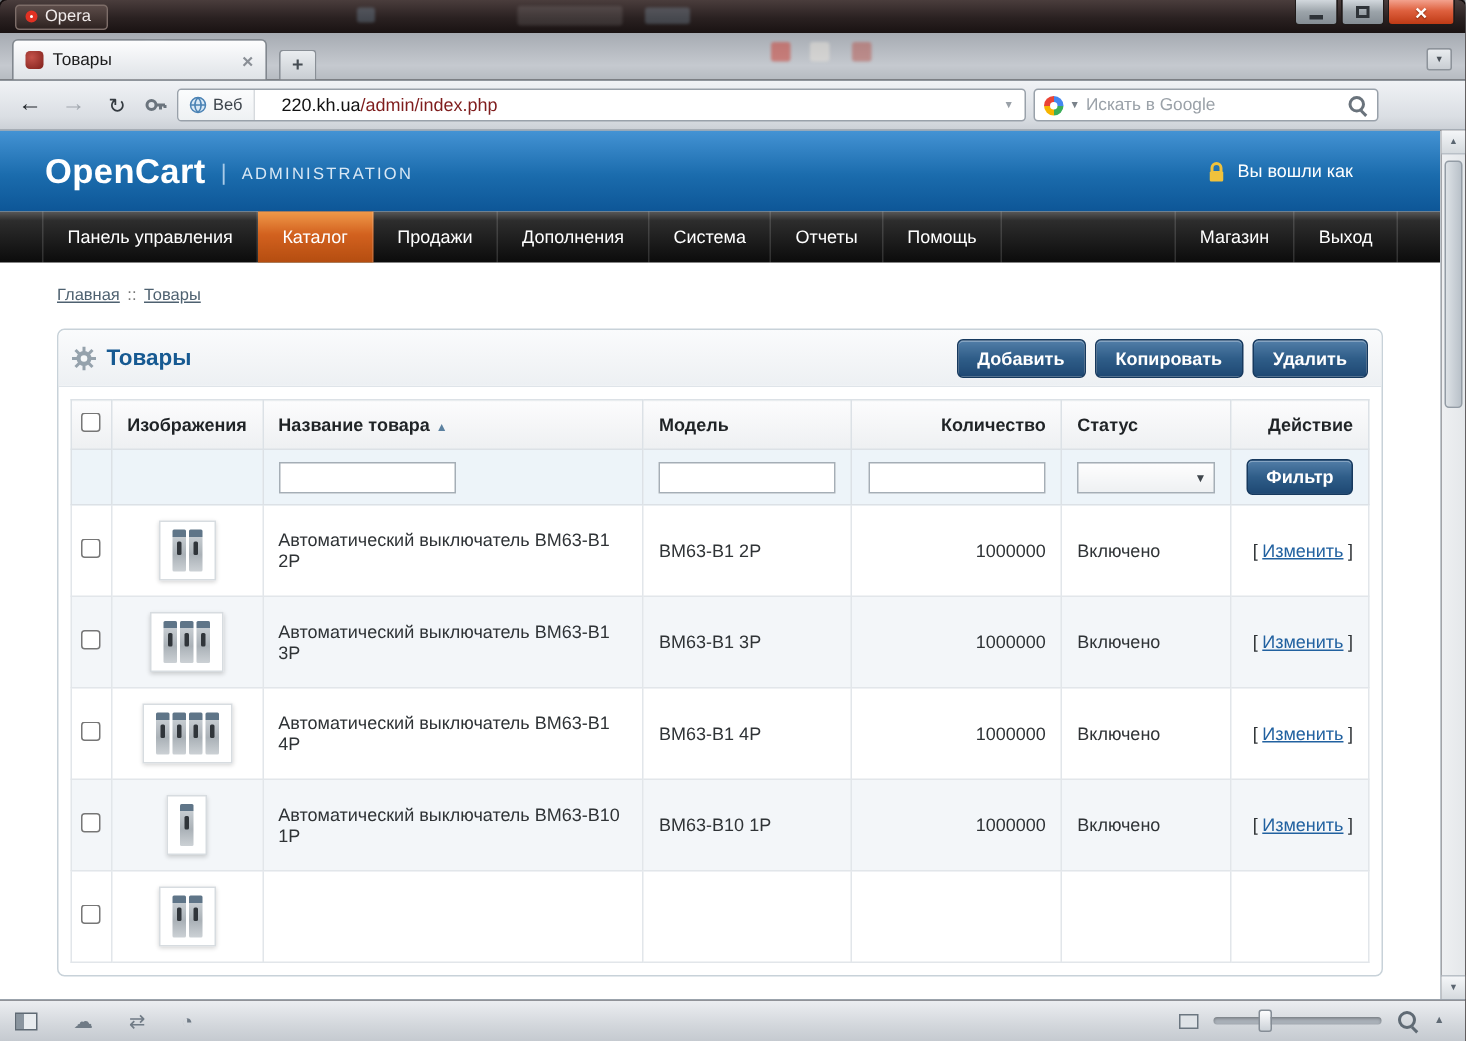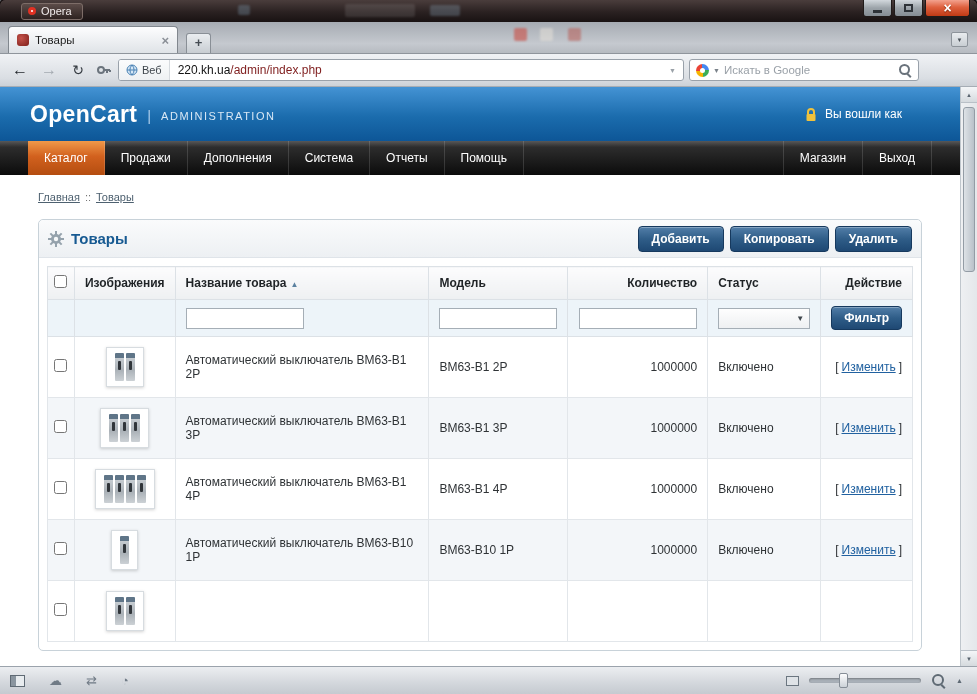--- a/index.html
+++ b/index.html
@@ -2,21 +2,21 @@
 <html><head>
 <meta charset="utf-8">
 <style>
 *{box-sizing:border-box;margin:0;padding:0;}
 html,body{width:977px;height:694px;}
 body{font-family:"Liberation Sans",sans-serif;background:#6b6f73;}
 .window{position:relative;width:977px;height:694px;overflow:hidden;background:#1c1416;border-radius:5px 5px 0 0;box-shadow:0 0 0 1px #120c0c;}
 
 
 .titlebar{position:absolute;top:0;left:0;right:0;height:22px;background:linear-gradient(180deg,#4a3d3c 0%,#2a2121 55%,#191212 100%);border-radius:5px 5px 0 0;display:flex;align-items:center;}
-.opera-menu-btn{display:flex;align-items:center;gap:5px;margin-left:21px;height:17px;padding:0 10px 0 6px;border:1px solid #7d6d68;border-radius:3px;background:linear-gradient(180deg,#5c4c49,#2e2321);color:#f1ecec;font-size:11px;cursor:default;}
+.opera-menu-btn{display:flex;align-items:center;gap:5px;margin-left:10px;height:17px;padding:0 10px 0 6px;border:1px solid #7d6d68;border-radius:3px;background:linear-gradient(180deg,#5c4c49,#2e2321);color:#f1ecec;font-size:11px;cursor:default;}
 .opera-logo{width:8px;height:8px;border:3px solid #e13123;border-radius:50%;background:#fff;}
 .win-controls{position:absolute;top:0;right:7px;display:flex;}
 .winbtn{width:29px;height:17px;border:1px solid #201b1a;border-top:none;display:flex;align-items:center;justify-content:center;background:linear-gradient(180deg,#d2d8dd,#9ba3a9 50%,#858d94);border-radius:0 0 3px 3px;margin-left:2px;cursor:default;}
 .winbtn.close{width:45px;background:linear-gradient(180deg,#f3a28e,#de603e 45%,#bf3a15);}
 .glyph-min{width:9px;height:3px;background:#2e3338;margin-top:7px;}
 .glyph-max{width:9px;height:8px;border:2px solid #2e3338;background:transparent;}
 .glyph-close{color:#fff;font-weight:bold;font-size:14px;line-height:14px;text-shadow:0 1px 1px #7a2000;}
 .glass-artifact{position:absolute;border-radius:2px;filter:blur(1px);pointer-events:none;}
 
 
@@ -30,21 +30,21 @@
 
 
 .navbar{position:absolute;top:54px;left:0;right:0;height:33px;background:linear-gradient(180deg,#f0f2f5 0%,#dadee3 75%,#ccd1d7 100%);border-bottom:1px solid #a6adb5;display:flex;align-items:center;padding:0 8px;gap:5px;}
 .nav-btn{width:24px;text-align:center;font-size:16px;font-weight:bold;color:#22272c;cursor:default;line-height:1;}
 .nav-btn.fwd{color:#a3a9b0;}
 .nav-btn.reload{font-size:14px;font-weight:normal;color:#343a40;}
 .key-icon{width:18px;display:flex;justify-content:center;}
 .addressbar{flex:1;max-width:566px;height:22px;background:#fff;border:1px solid #99a1aa;border-radius:3px;display:flex;align-items:center;overflow:hidden;cursor:text;}
 .addr-mode{display:flex;align-items:center;gap:4px;padding:0 7px;height:100%;border-right:1px solid #d6dade;background:linear-gradient(180deg,#fbfcfd,#eef1f3);font-size:11px;color:#3e454c;flex:0 0 auto;cursor:default;}
 .addr-url{padding:0 8px;font-size:12px;white-space:nowrap;}
-.addr-url .domain{color:#121212;}
+.addr-url .domain{color:#121212;margin-left:10px;}
 .addr-url .path{color:#7f1d1d;}
 .addr-drop{margin-left:auto;padding-right:7px;color:#9aa1a8;font-size:7px;}
 .searchbar{width:230px;height:22px;background:#fff;border:1px solid #99a1aa;border-radius:3px;display:flex;align-items:center;padding:0 6px;gap:4px;flex:0 0 auto;}
 .gball{width:13px;height:13px;border-radius:50%;background:conic-gradient(#4487f0 0 25%,#3bae58 0 50%,#f6b400 0 75%,#ea4335 0 100%);position:relative;flex:0 0 auto;}
 .gball::after{content:"";position:absolute;inset:4px;background:#fff;border-radius:50%;}
 .sb-drop{font-size:7px;color:#7a828a;}
 .searchbar input{flex:1;min-width:0;border:none;outline:none;font-size:11.5px;color:#333;background:transparent;font-family:inherit;}
 .searchbar input::placeholder{color:#9aa1a8;}
 .mag{position:relative;width:14px;height:14px;flex:0 0 auto;}
 .mag::before{content:"";position:absolute;left:1px;top:1px;width:7px;height:7px;border:2px solid #6a737c;border-radius:50%;}
@@ -199,20 +199,21 @@
       <div class="login-status">
         <svg width="14" height="15" viewBox="0 0 14 15">
             <path d="M4 7 V5 a3 3 0 0 1 6 0 V7" fill="none" stroke="#f0c23c" stroke-width="2"></path>
             <rect x="2.5" y="7" width="9" height="7" rx="1" fill="#f0c23c"></rect>
           </svg>
         <span>Вы вошли как</span>
       </div>
     </div>
 
     <div class="oc-menu">
+      <div class="menu-item first">Панель управления</div>
       <div class="menu-item active">Каталог</div>
       <div class="menu-item">Продажи</div>
       <div class="menu-item">Дополнения</div>
       <div class="menu-item">Система</div>
       <div class="menu-item">Отчеты</div>
       <div class="menu-item">Помощь</div>
       <div class="menu-right">
         <div class="menu-item">Магазин</div>
         <div class="menu-item">Выход</div>
       </div>

